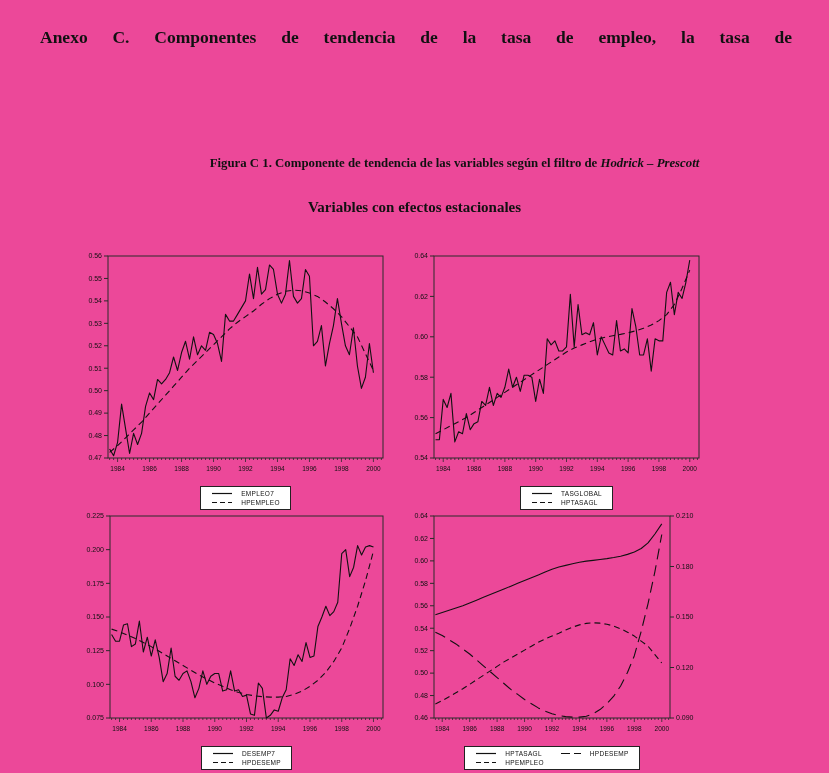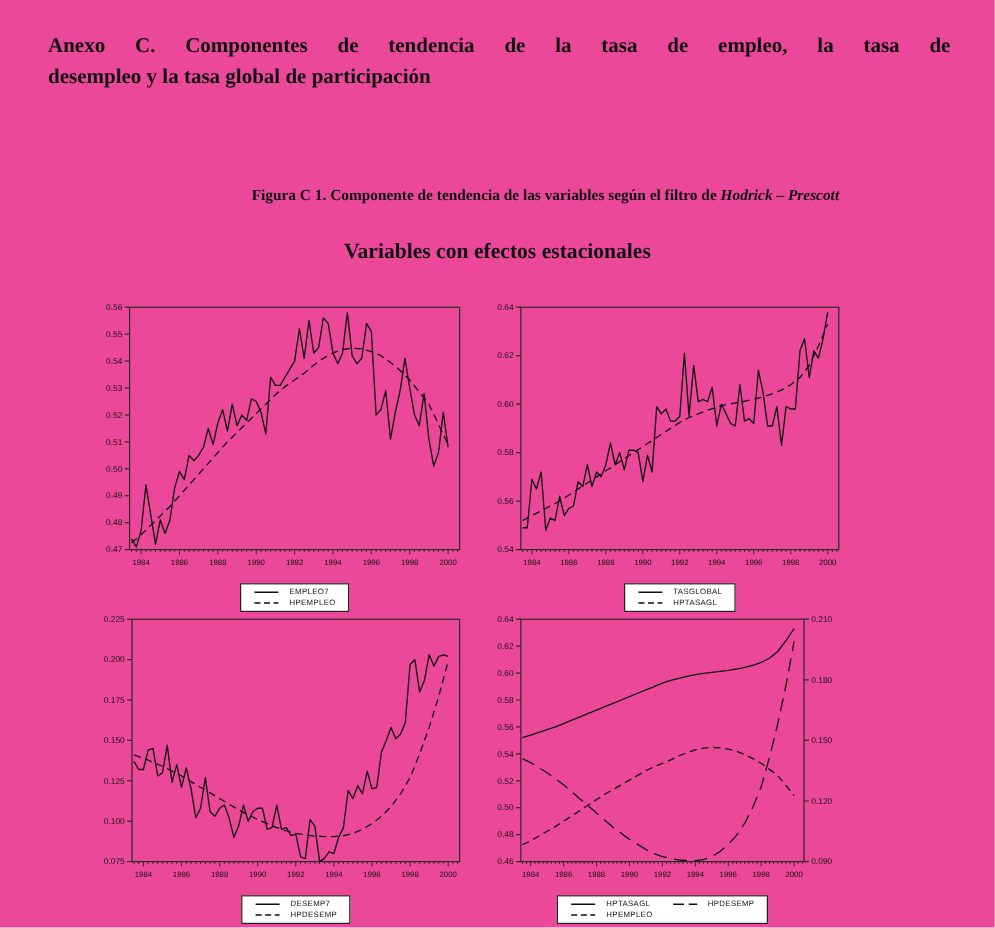--- a/index.html
+++ b/index.html
@@ -6,21 +6,21 @@
   .page{position:relative;width:829px;height:773px;background:#ec4899;overflow:hidden;
         font-family:"Liberation Serif", serif;color:#111;}
   .title{position:absolute;left:40px;top:12px;width:752px;font-weight:bold;
          font-size:17.5px;line-height:1.5;}
   .title .l1{display:block;text-align:justify;text-align-last:justify;}
   .title .l2{display:block;}
   .caption{position:absolute;left:0;top:156px;width:100%;text-align:center;
            font-weight:bold;font-size:12.8px;padding-left:40px;}
   .caption em{font-style:italic;}
   .subtitle{position:absolute;left:0;top:199px;width:100%;text-align:center;
-            font-weight:bold;font-size:18px;}
+            font-weight:bold;font-size:15px;}
   .cell{position:absolute;}
   .cell-tl{left:70px;top:250px;width:325px;}
   .cell-tr{left:396px;top:250px;width:315px;}
   .cell-bl{left:70px;top:510px;width:325px;}
   .cell-br{left:398px;top:510px;width:320px;}
   .plot svg{display:block;}
   .plot text{font-family:"Liberation Sans", sans-serif;fill:#111;}
   .legend-wrap{display:flex;justify-content:center;margin-top:6px;}
   .lgbox{border:1px solid #222;padding:3px 10px;display:flex;gap:16px;background:#fff;}
   .lgcol{display:flex;flex-direction:column;gap:2px;}
@@ -29,21 +29,20 @@
                letter-spacing:.3px;color:#111;white-space:nowrap;}
   .lgitem svg{display:block;}
 </style>
 </head>
 <body>
 
 <div class="page">
 
   <h1 class="title">
     <span class="l1">Anexo C. Componentes de tendencia de la tasa de empleo, la tasa de</span>
-    <span class="l2">desempleo y la tasa global de participación</span>
   </h1>
 
   <div class="caption">
     <span>Figura C 1. Componente de tendencia de las variables según el filtro de </span><em>Hodrick – Prescott</em>
   </div>
 
   <div class="subtitle">Variables con efectos estacionales</div>
 
   <div class="cell cell-tl">
     <div class="plot">

